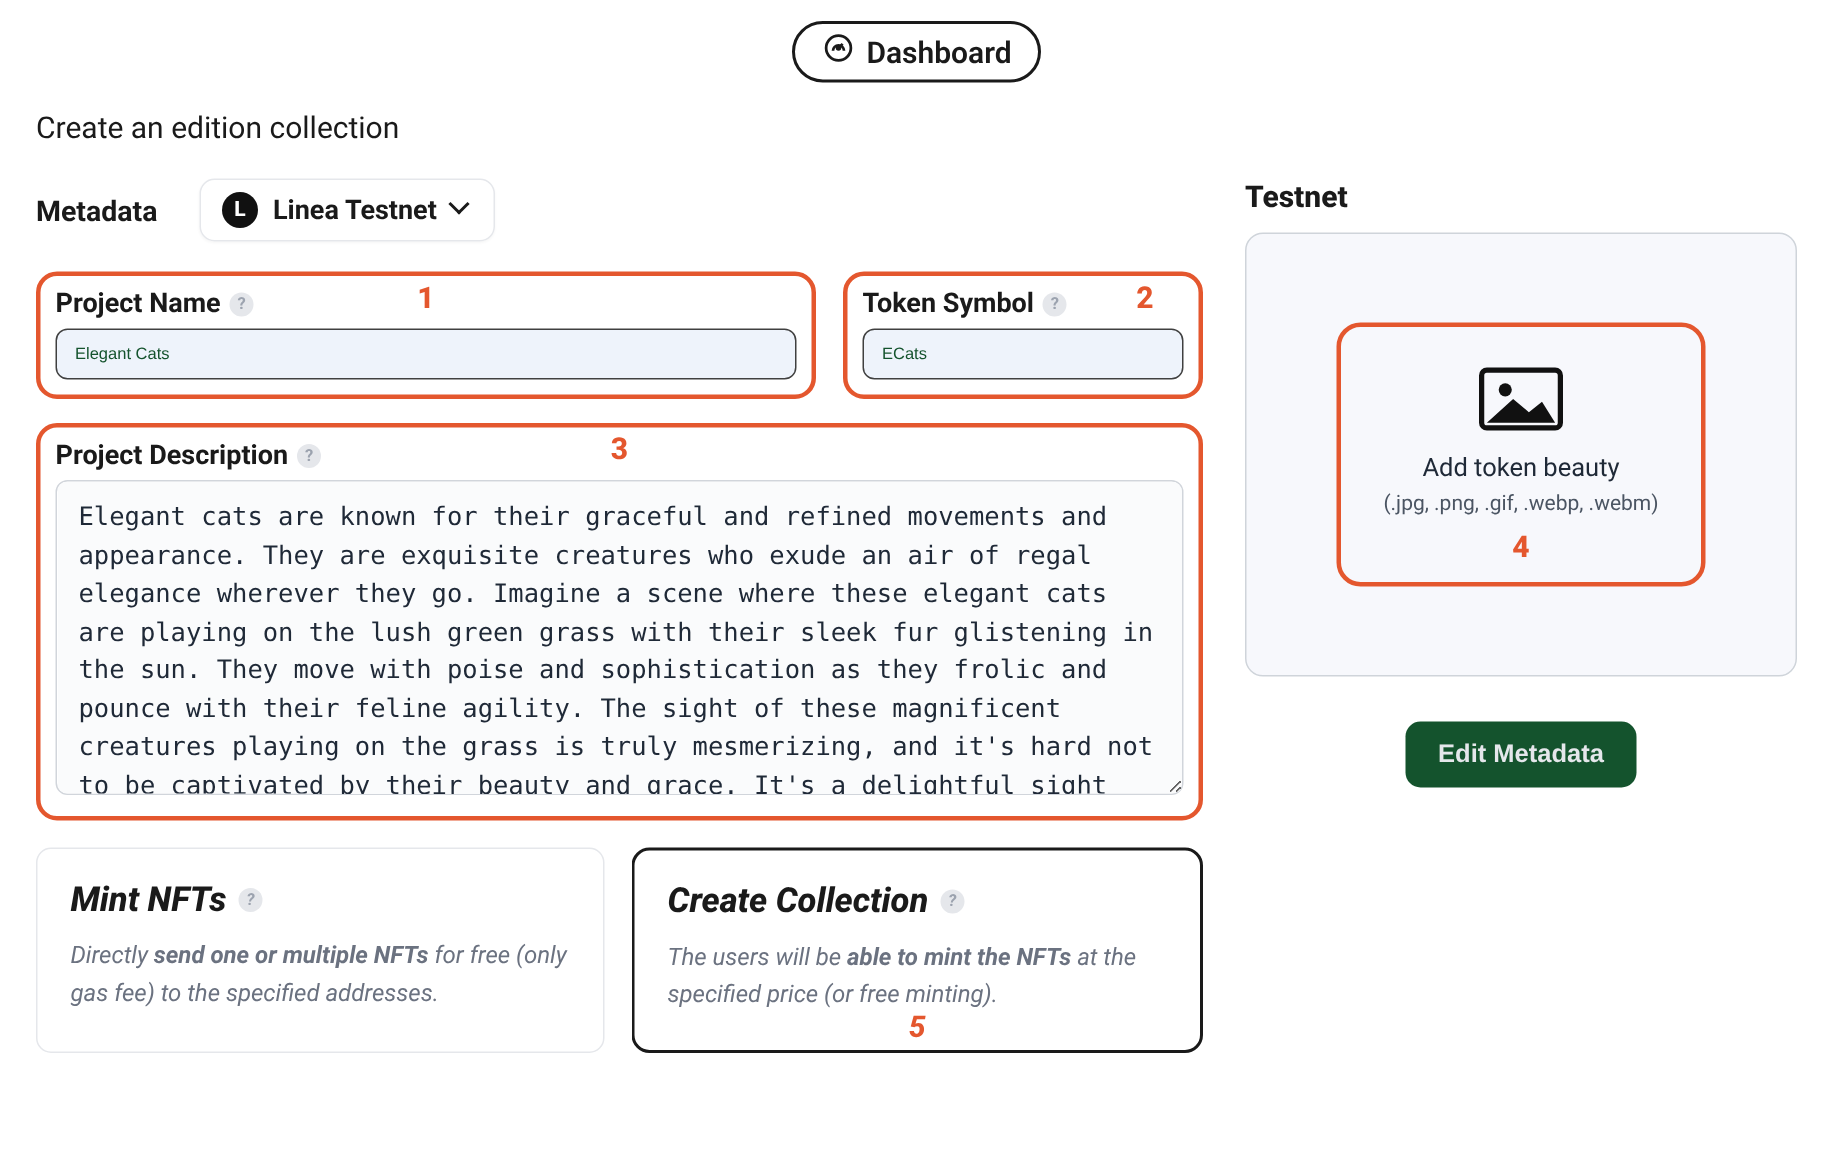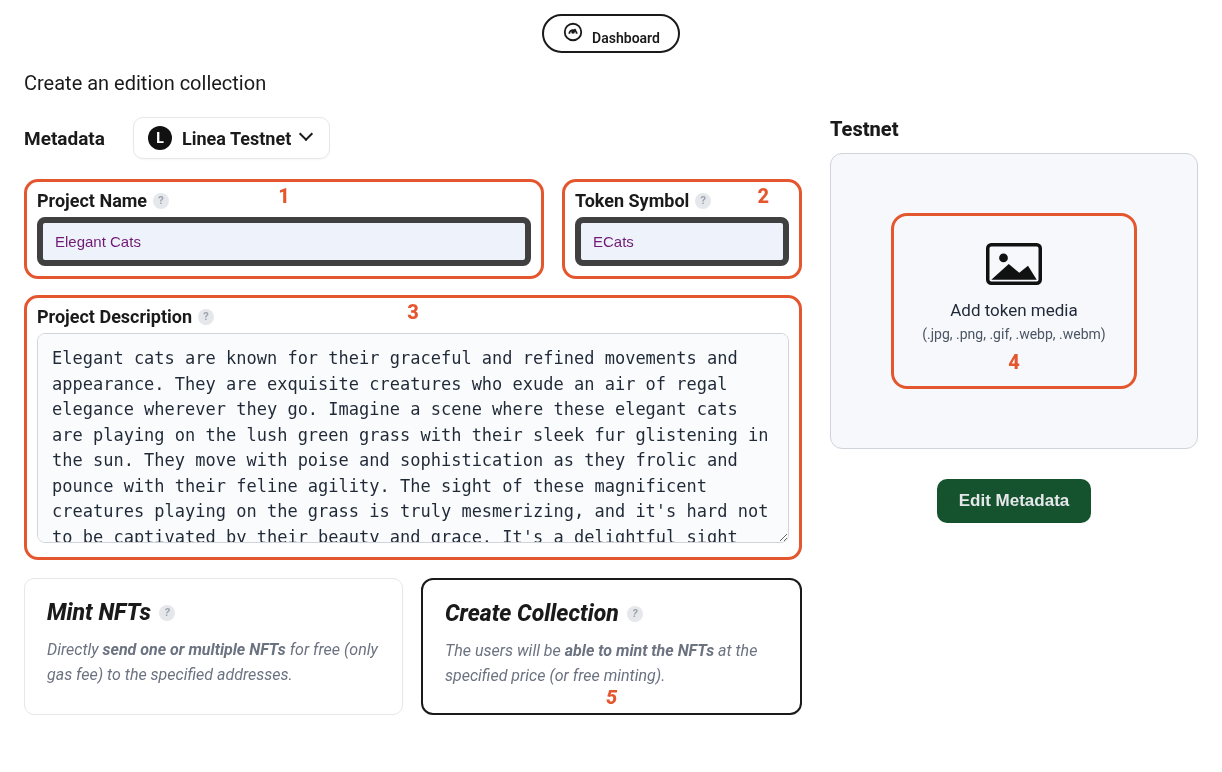--- a/index.html
+++ b/index.html
@@ -7,23 +7,23 @@
     font-family: -apple-system, BlinkMacSystemFont, "Segoe UI", Roboto, Helvetica, Arial, sans-serif;
     background: #fff;
     color: #1a1a1a;
     width: 1222px;
     height: 772px;
     padding: 14px 24px 24px 24px;
     position: relative;
   }
   .top-pill-wrap { width: 100%; display:flex; justify-content:center; margin-bottom:18px;}
   .top-pill {
-    display:inline-flex; align-items:flex-end; gap:8px;
+    display:inline-flex; align-items:center; gap:8px;
     border:2px solid #1a1a1a; border-radius:999px;
-    padding:5px 18px; font-weight:600; font-size:14px;
+    padding:5px 18px; font-weight:600; font-size:20px;
     cursor:pointer;
   }
   .top-pill svg { width:22px; height:22px; }
   h1.page-title { font-size:20px; font-weight:400; margin-bottom:22px; }
   .columns { display:flex; gap:28px; align-items:flex-start; }
   .left-col { flex:1; }
   .right-col { width:380px; }
   .net-row { display:flex; align-items:center; gap:28px; margin-bottom:20px; }
   .net-label { font-size:19px; font-weight:700; }
   .net-select {
@@ -60,22 +60,22 @@
   .annot-num.n2 { top:2px; right:30px; }
   .annot-num.n3 { top:2px; left:50%; transform:translateX(-50%); }
   .annot-num.n5 { bottom:4px; left:50%; transform:translateX(-50%); }
   .label-line { display:flex; align-items:center; gap:6px; font-size:18px; font-weight:700; margin-bottom:6px; }
   .help-dot {
     width:16px; height:16px; border-radius:50%; background:#e5e7eb; color:#9ca3af;
     font-size:11px; font-weight:700; display:inline-flex; align-items:center; justify-content:center;
     cursor:default;
   }
   input.text-input {
-    width:100%; border:6px solid #404040; border-radius:8px;
-    background:#eef3fb; padding:10px 12px; font-size:15px; color:#701a75;
+    width:100%; border:1px solid #404040; border-radius:8px;
+    background:#eef3fb; padding:10px 12px; font-size:11px; color:#14532d;
   }
   textarea.desc {
     width:100%; border:1px solid #d1d5db; border-radius:8px;
     background:#fafbfc; padding:12px 14px; font-size:17px; color:#1f2937;
     line-height:1.5; height:210px; resize:vertical;
   }
   .two-cards { display:flex; gap:18px; margin-top:18px;font-style:italic; }
   .card {
     flex:1; border:1px solid #e5e7eb; border-radius:10px;
     padding:20px 22px 24px 22px;
@@ -202,21 +202,21 @@
 
     <div class="artwork-drop">
       <div class="artwork-inner">
         <span>
           <svg viewBox="0 0 64 48">
             <rect x="2" y="2" width="60" height="44" rx="4" fill="none" stroke="#111" stroke-width="4"></rect>
             <circle cx="20" cy="17" r="5" fill="#111"></circle>
             <path d="M6 42 L26 24 L38 34 L48 26 L58 42 Z" fill="#111"></path>
           </svg>
         </span>
-        <div class="add-media-title">Add token media</div>
+        <div class="add-media-title">Add token beauty</div>
         <div class="add-media-sub">(.jpg, .png, .gif, .webp, .webm)</div>
         <div class="annot-num n4">4</div>
       </div>
     </div>
 
 
     <div class="center">
       <button class="btn btn-secondary">Edit Metadata</button>
     </div>
   </div>

